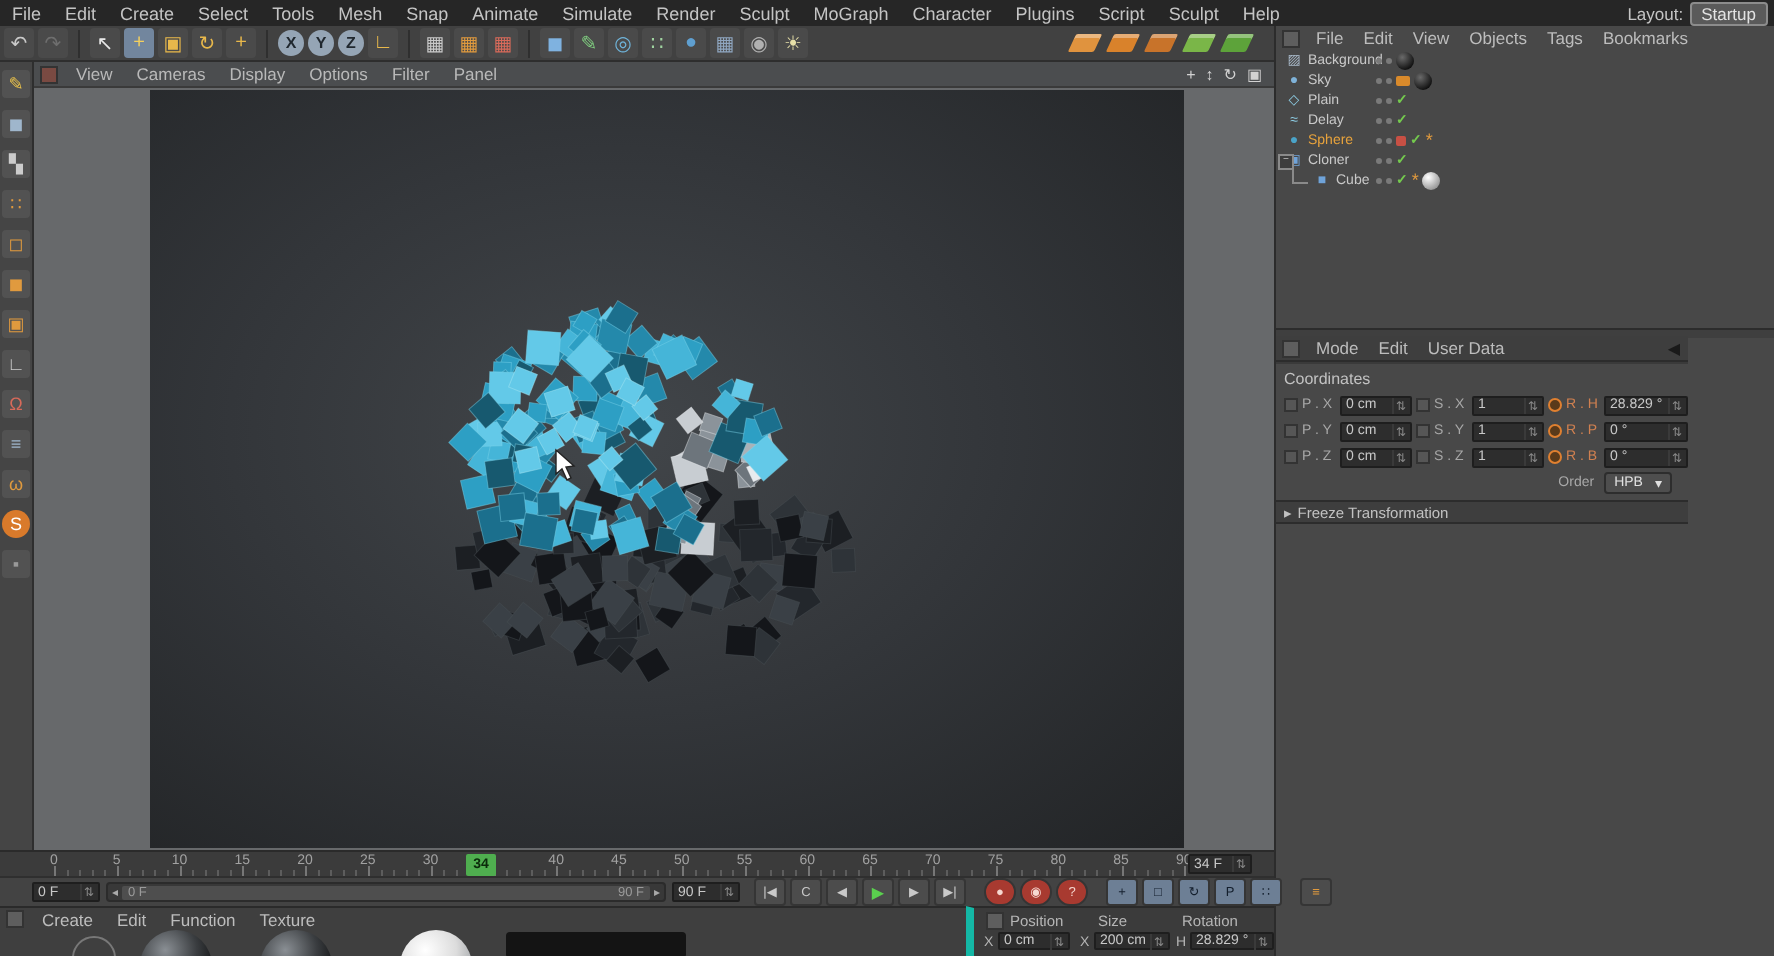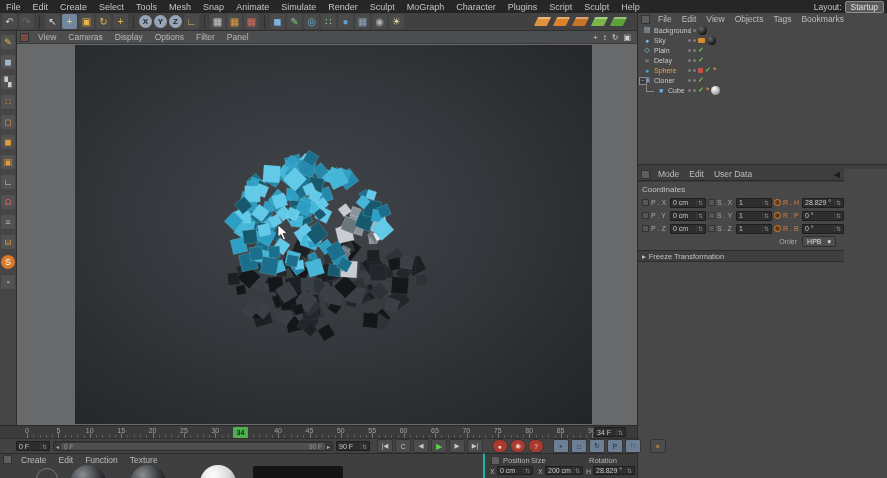--- a/index.html
+++ b/index.html
@@ -125,21 +125,21 @@
   #mat-menu{height:11px;display:flex;align-items:center;font-size:8.5px;color:#bdbdbd;}
   #mat-menu .mi{padding:0 6px;}
   .msphere{position:absolute;top:11px;width:36px;height:36px;border-radius:50%;
     background:radial-gradient(circle at 35% 28%, #8a8f94 0%, #3a3d40 45%, #0c0d0e 80%);}
   .msphere.white{background:radial-gradient(circle at 35% 28%, #ffffff 0%, #dcdcdc 45%, #8e9296 85%);}
   #mat-ghost{position:absolute;left:36px;top:14px;width:20px;height:20px;border-radius:50%;
     border:1px solid #787878;}
   #mat-dark-strip{position:absolute;left:253px;top:12px;width:90px;height:13px;background:#141414;border-radius:2px;}
   
   #coordpanel{position:absolute;left:483px;top:453px;width:154px;height:25px;background:#3b3b3b;
-    border-top:1px solid #2a2a2a;border-left:2px solid #14b8a6;box-sizing:border-box;
+    border-top:1px solid #2a2a2a;border-left:4px solid #14b8a6;box-sizing:border-box;
     font-size:7px;color:#b5b5b5;}
   #coordpanel .cp-h{position:absolute;top:2px;font-size:7.5px;}
   #coordpanel .cp-l{position:absolute;top:14px;}
   #coordpanel .fld{position:absolute;top:12px;height:9px;}
 </style>
 </head>
 <body>
 
 <div id="menubar">
   <div id="menu-items">
@@ -730,21 +730,21 @@
       <div class="msphere" style="left: 70px;"></div>
       <div class="msphere" style="left: 130px;"></div>
       <div class="msphere white" style="left: 200px;"></div>
     </div>
   <div id="mat-dark-strip"></div>
 </div>
 
 <div id="coordpanel">
   <span class="panel-winicon" style="position:absolute;left:3px;top:2px;"></span>
   <span class="cp-h" style="left:18px;">Position</span>
-  <span class="cp-h" style="left:46px;">Size</span>
+  <span class="cp-h" style="left:62px;">Size</span>
   <span class="cp-h" style="left:104px;">Rotation</span>
   <span class="cp-l" style="left:5px;">X</span>
   <div class="fld" style="left:12px;width:36px;">
     <span>0 cm</span>
     <span class="stp">⇅</span>
   </div>
   <span class="cp-l" style="left:53px;">X</span>
   <div class="fld" style="left:60px;width:38px;">
     <span>200 cm</span>
     <span class="stp">⇅</span>

